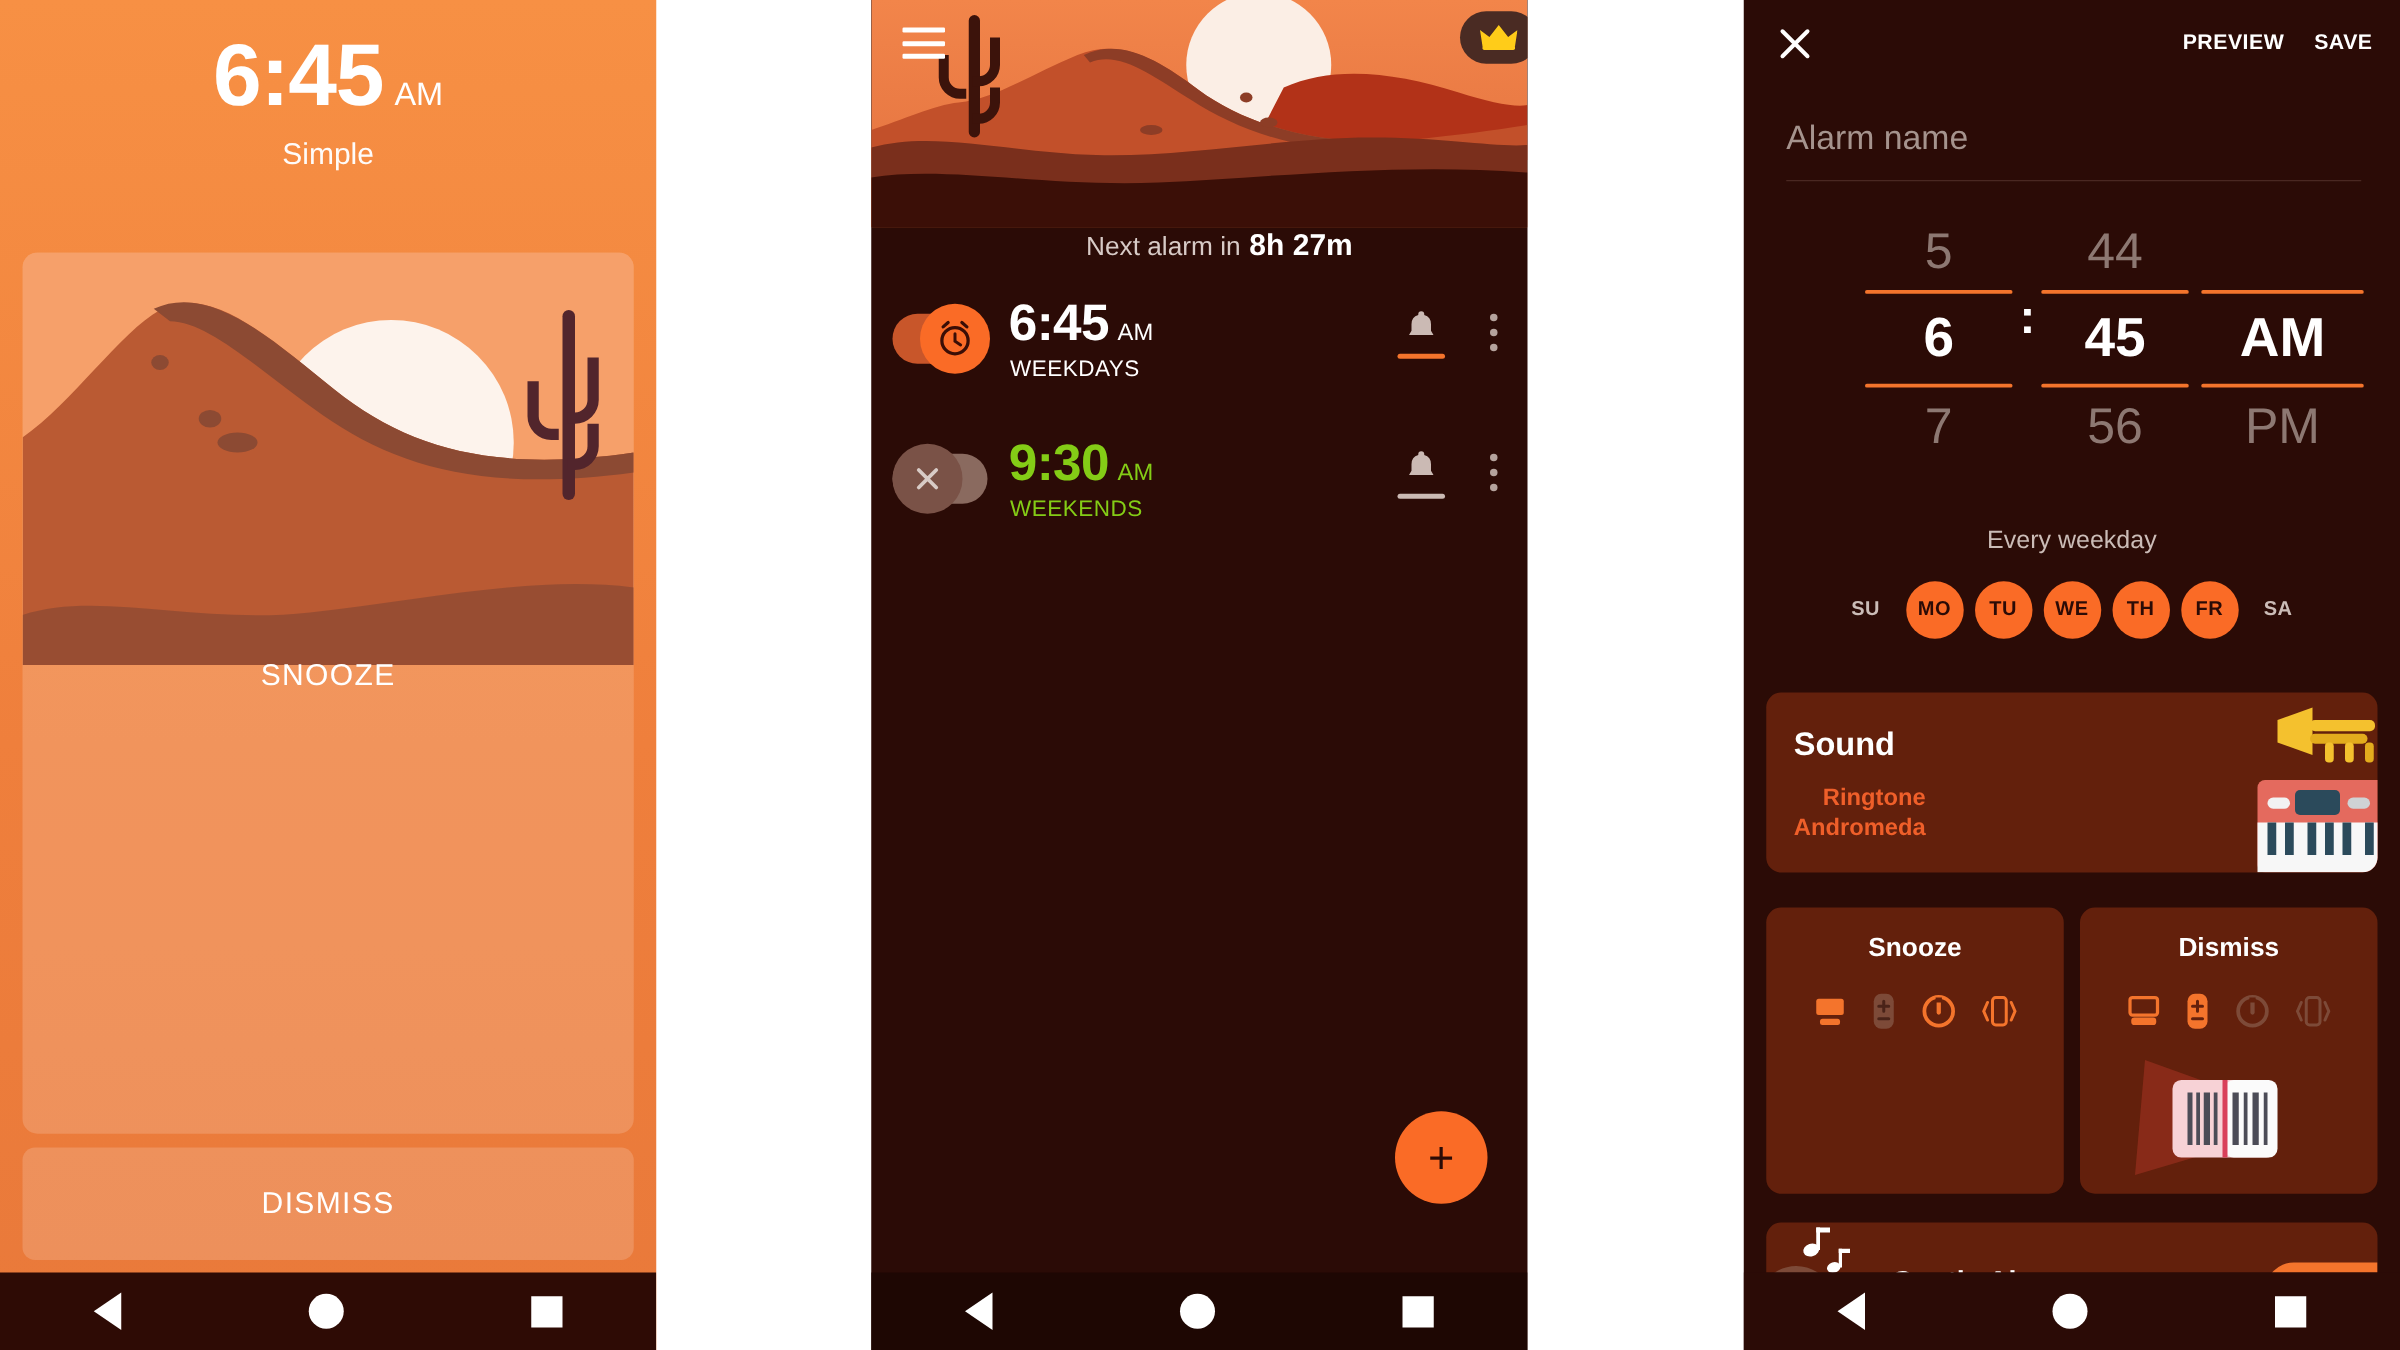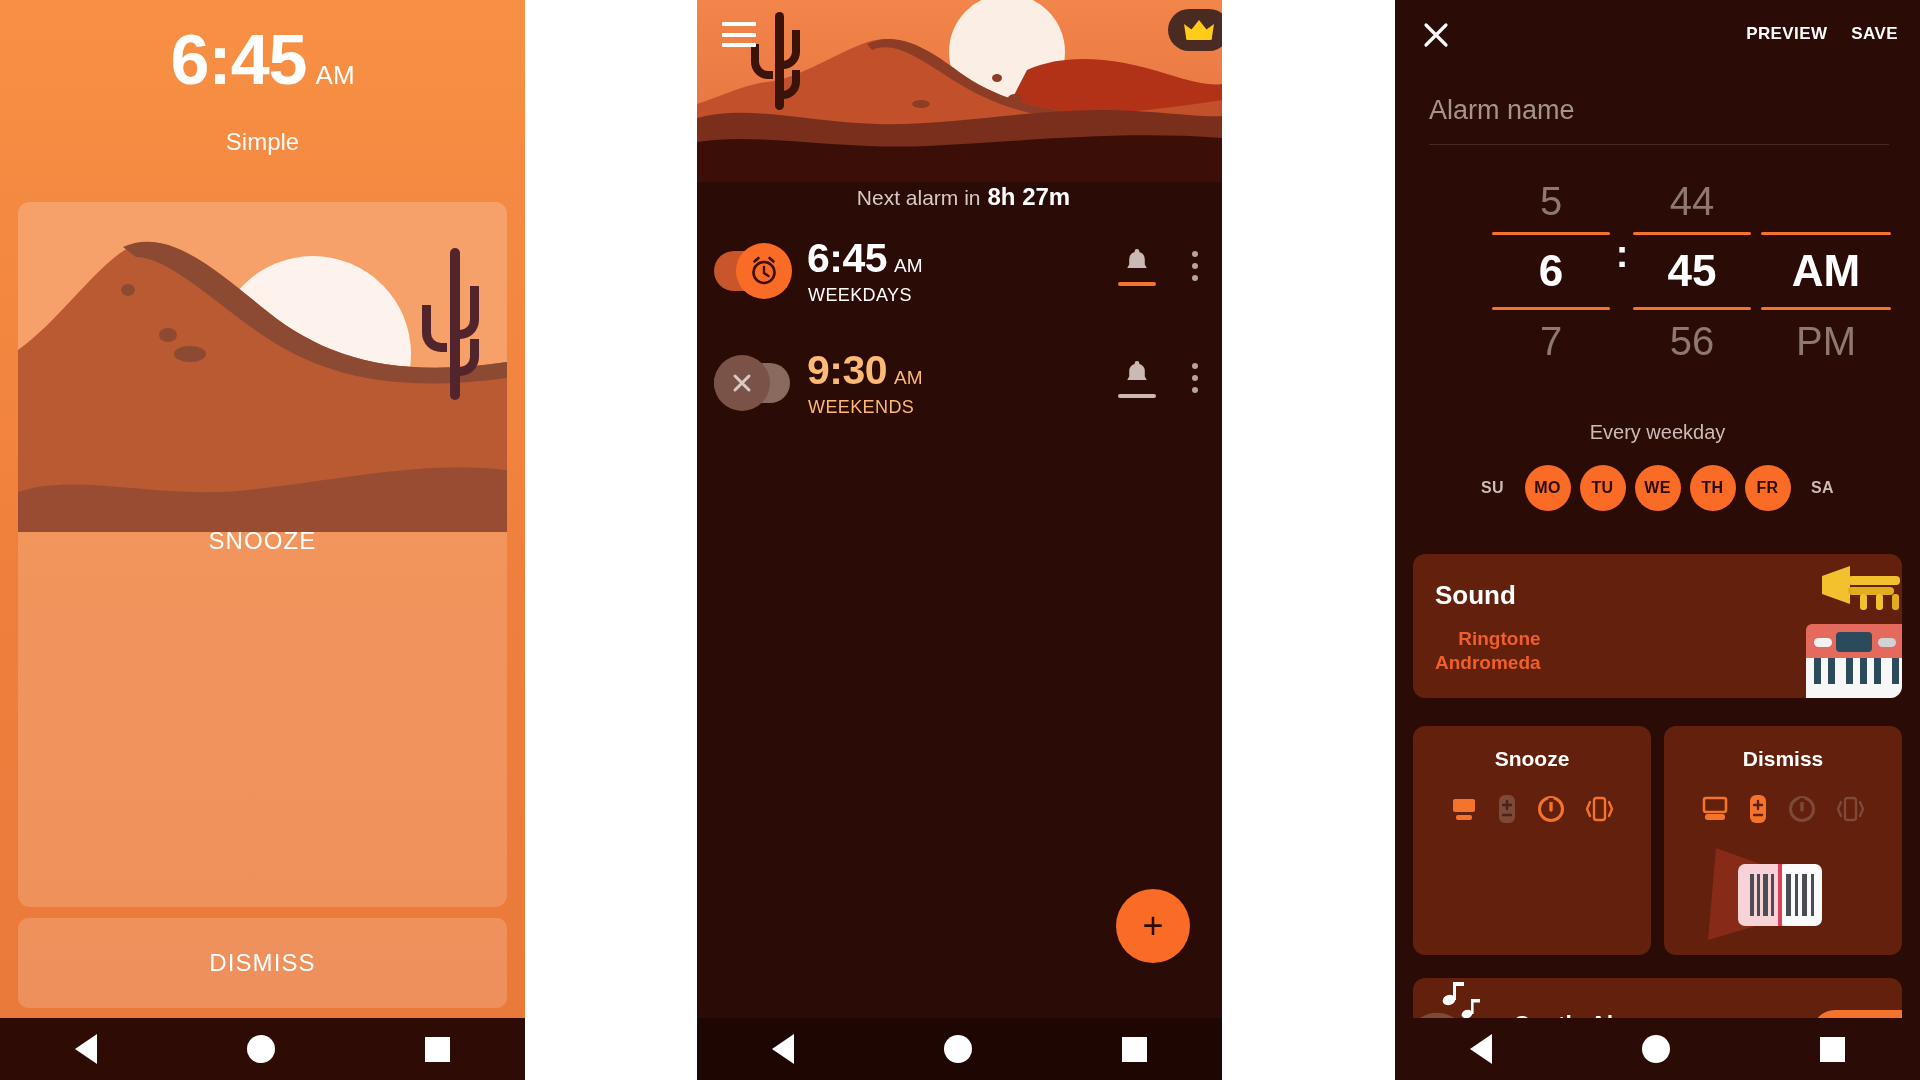--- a/index.html
+++ b/index.html
@@ -51,21 +51,21 @@
   }
   .ring-time {
     font-size: 70px; font-weight: 700; letter-spacing: -1px;
     display: inline-block; vertical-align: baseline;
   }
   .ring-ampm {
     font-size: 26px; font-weight: 400; margin-left: 9px;
     display: inline-block; vertical-align: baseline;
   }
   .ring-label {
-    margin-top: 28px; font-size: 24px; font-weight: 400;
+    margin-top: 10px; font-size: 24px; font-weight: 400;
     color: #ffffff; opacity: .97;
   }
 
   .snooze-btn {
     position: absolute; left: 18px; top: 202px;
     width: 489px; height: 705px;
     border-radius: 12px;
     background: rgba(255,255,255,0.17);
     overflow: hidden;
   }
@@ -100,21 +100,21 @@
   }
   .hamburger i { display: block; height: 4px; background: #ffffff; border-radius: 1px; }
   .crown-badge {
     position: absolute; right: -8px; top: 9px;
     width: 62px; height: 42px;
     background: #4a2b23; border-radius: 21px;
     display: flex; align-items: center; justify-content: center;
     z-index: 6;
   }
   .next-alarm {
-    position: absolute; left: 4px; top: 183px; width: 100%;
+    position: absolute; left: 16px; top: 183px; width: 100%;
     text-align: center; color: #d7cac6; font-size: 21px;
   }
   .next-alarm b { color: #ffffff; font-size: 24px; font-weight: 700; margin-left: 7px; }
 
   .alarm-row {
     position: absolute; left: 0; width: 100%; height: 96px;
   }
   .alarm-row.r1 { top: 233px; }
   .alarm-row.r2 { top: 345px; }
   .toggle-wrap { position: absolute; left: 17px; top: 10px; width: 82px; height: 56px; }
@@ -134,21 +134,21 @@
   .alarm-time {
     position: absolute; left: 110px; top: 2px;
   }
   .alarm-time .hm { font-size: 41px; font-weight: 700; letter-spacing: -.5px; }
   .alarm-time .ap { font-size: 19px; font-weight: 500; margin-left: 7px; }
   .alarm-days {
     position: absolute; left: 111px; top: 52px;
     font-size: 18px; letter-spacing: .4px;
   }
   .row-on  .alarm-time, .row-on  .alarm-days  { color: #ffffff; }
-  .row-off .alarm-time, .row-off .alarm-days  { color: #fdba74; }
+  .row-off .alarm-time, .row-off .alarm-days  { color: #84cc16; }
 
   .bell-wrap { position: absolute; right: 66px; top: 14px; width: 38px; text-align: center; }
   .bell-underline { width: 38px; height: 4px; border-radius: 2px; margin-top: 3px; }
   .row-on  .bell-underline { background: #f4742c; }
   .row-off .bell-underline { background: #cbbab4; }
   .kebab { position: absolute; right: 24px; top: 18px; width: 6px; }
   .kebab span {
     display: block; width: 6px; height: 6px; border-radius: 50%;
     background: #b5a39d; margin-bottom: 6px;
   }

